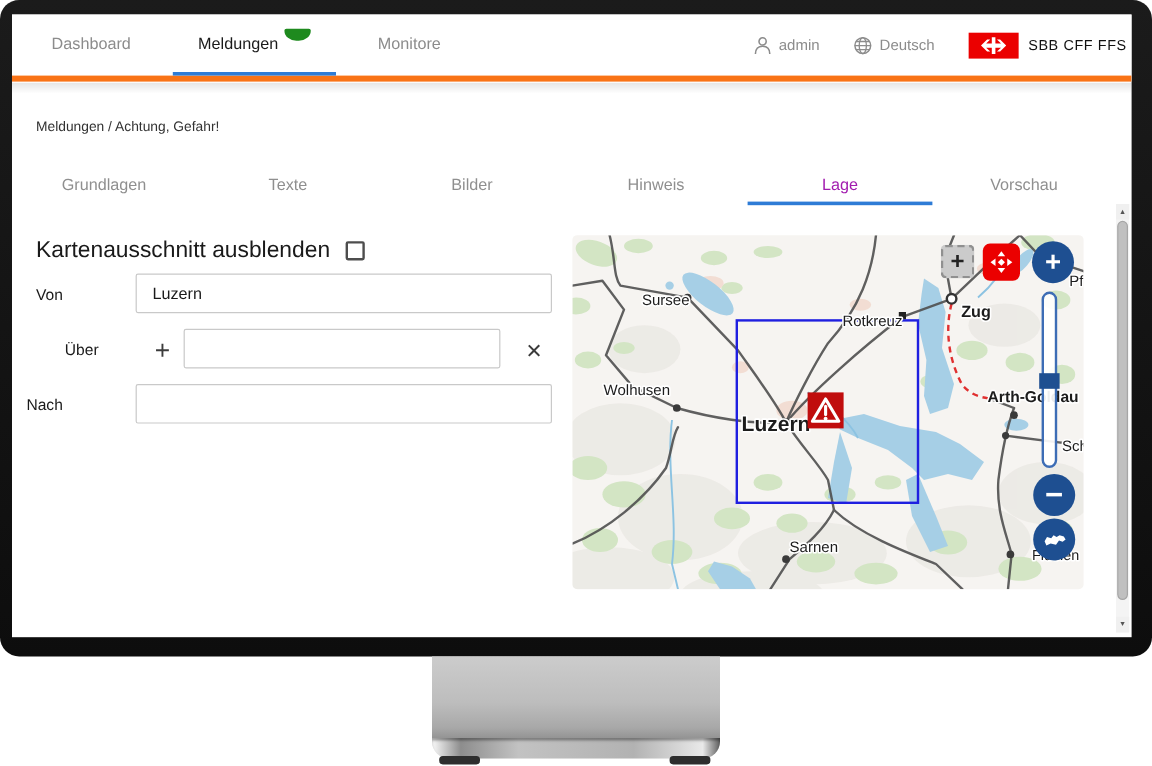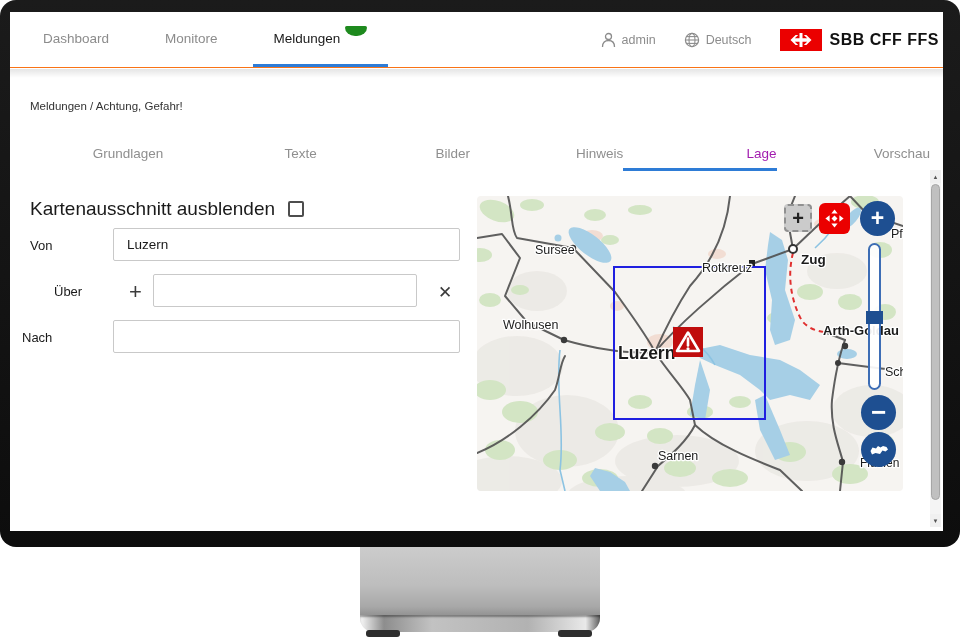--- a/index.html
+++ b/index.html
@@ -14,38 +14,38 @@
   .stand-body { position:absolute; left:360px; top:547px; width:240px; height:70px;
                 background:linear-gradient(180deg,#cccccc,#bdbdbd 55%,#a8a8a8 85%,#8f8f8f); }
   .stand-base { position:absolute; left:360px; top:615px; width:240px; height:17px;
                 background:linear-gradient(90deg,#fafafa 0%,#8d8d8d 10%,#c2c2c2 30%,#b2b2b2 70%,#e9e9e9 94%,#5f5f5f 100%);
                 border-radius:0 0 14px 14px; box-shadow:inset 0 2px 2px rgba(0,0,0,.35); }
   .foot { position:absolute; top:630px; width:34px; height:7px; background:#2e2e2e; border-radius:3px; }
   .foot.left { left:366px; } .foot.right { left:558px; }
 
   
   .header { position:absolute; left:0; top:0; width:933px; height:56px; background:#fff;
-            border-bottom:1px solid #f97316; display:flex; align-items:stretch; padding-left:12px; }
+            border-bottom:5px solid #f97316; display:flex; align-items:stretch; padding-left:12px; }
   .header-shadow { position:absolute; left:0; top:57px; width:933px; height:9px;
                    background:linear-gradient(180deg,rgba(0,0,0,.10),rgba(0,0,0,0)); pointer-events:none; }
   .nav { display:flex; gap:14px; }
   .nav-item { display:flex; align-items:center; padding:0 21px; font-size:13.5px; color:#8c8c8c;
               border-bottom:3px solid transparent; cursor:pointer; white-space:nowrap; }
   .nav-item.active { color:#1a1a1a; border-bottom-color:#2e7cd6; }
   .nav-badge { display:inline-block; width:22px; height:10px; background:#1e8a1e;
                border-radius:2px 2px 12px 12px / 2px 2px 10px 10px; margin-left:5px; position:relative; top:-7px; }
   .header-right { margin-left:auto; display:flex; align-items:center; gap:28px; padding-right:4px; }
   .hr-item { display:flex; align-items:center; gap:6px; font-size:12.5px; color:#8c8c8c; cursor:pointer; }
   .logo { display:flex; align-items:center; gap:8px; cursor:default; }
-  .logo-text { font-size:16px; font-weight:bold; color:#111; letter-spacing:.5px; }
+  .logo-text { font-size:12px; font-weight:normal; color:#111; letter-spacing:.5px; }
 
   
   .breadcrumb { position:absolute; left:20px; top:88px; font-size:11.5px; color:#333; }
   .tabs { position:absolute; left:0; top:128px; width:920px; height:31px; display:flex; }
-  .tab { flex:1; text-align:right; font-size:13.5px; color:#8f8f8f; padding-top:6px;
+  .tab { flex:1; text-align:center; font-size:13.5px; color:#8f8f8f; padding-top:6px;
          border-bottom:3px solid transparent; cursor:pointer; }
   .tab.active { color:#a21caf; border-bottom-color:#2e7cd6; }
 
   
   .form-label { position:absolute; font-size:13px; color:#1a1a1a; }
   .chk-row { position:absolute; left:20px; top:186px; display:flex; align-items:center; gap:13px;
              font-size:19px; color:#1a1a1a; }
   .checkbox { width:16px; height:16px; border:2px solid #4d4d4d; border-radius:2px; background:#fff; cursor:pointer; }
   .text-input { position:absolute; height:33px; border:1px solid #c9c9c9; border-radius:2px;
                 font-family:"Liberation Sans",sans-serif; font-size:13.5px; color:#1a1a1a; padding:0 13px; outline:none; }
@@ -97,26 +97,26 @@
   <div class="foot left"></div>
   <div class="foot right"></div>
 
   <div class="screen">
 
     <div class="header">
       <div class="nav">
         <div class="nav-item">
           <span>Dashboard</span>
         </div>
-        <div class="nav-item">
-          <span>Monitore</span>
-        </div>
         <div class="nav-item active">
           <span>Meldungen</span>
           <span class="nav-badge"></span>
+        </div>
+        <div class="nav-item">
+          <span>Monitore</span>
         </div>
       </div>
       <div class="header-right">
         <div class="hr-item">
           <svg width="15" height="16" viewBox="0 0 15 16">
             <circle cx="7.5" cy="4.5" r="3" fill="none" stroke="#8c8c8c" stroke-width="1.3"></circle>
             <path d="M1.5,15 C1.5,10.5 4,8.5 7.5,8.5 C11,8.5 13.5,10.5 13.5,15" fill="none" stroke="#8c8c8c" stroke-width="1.3"></path>
           </svg>
           <span>admin</span>
         </div>

